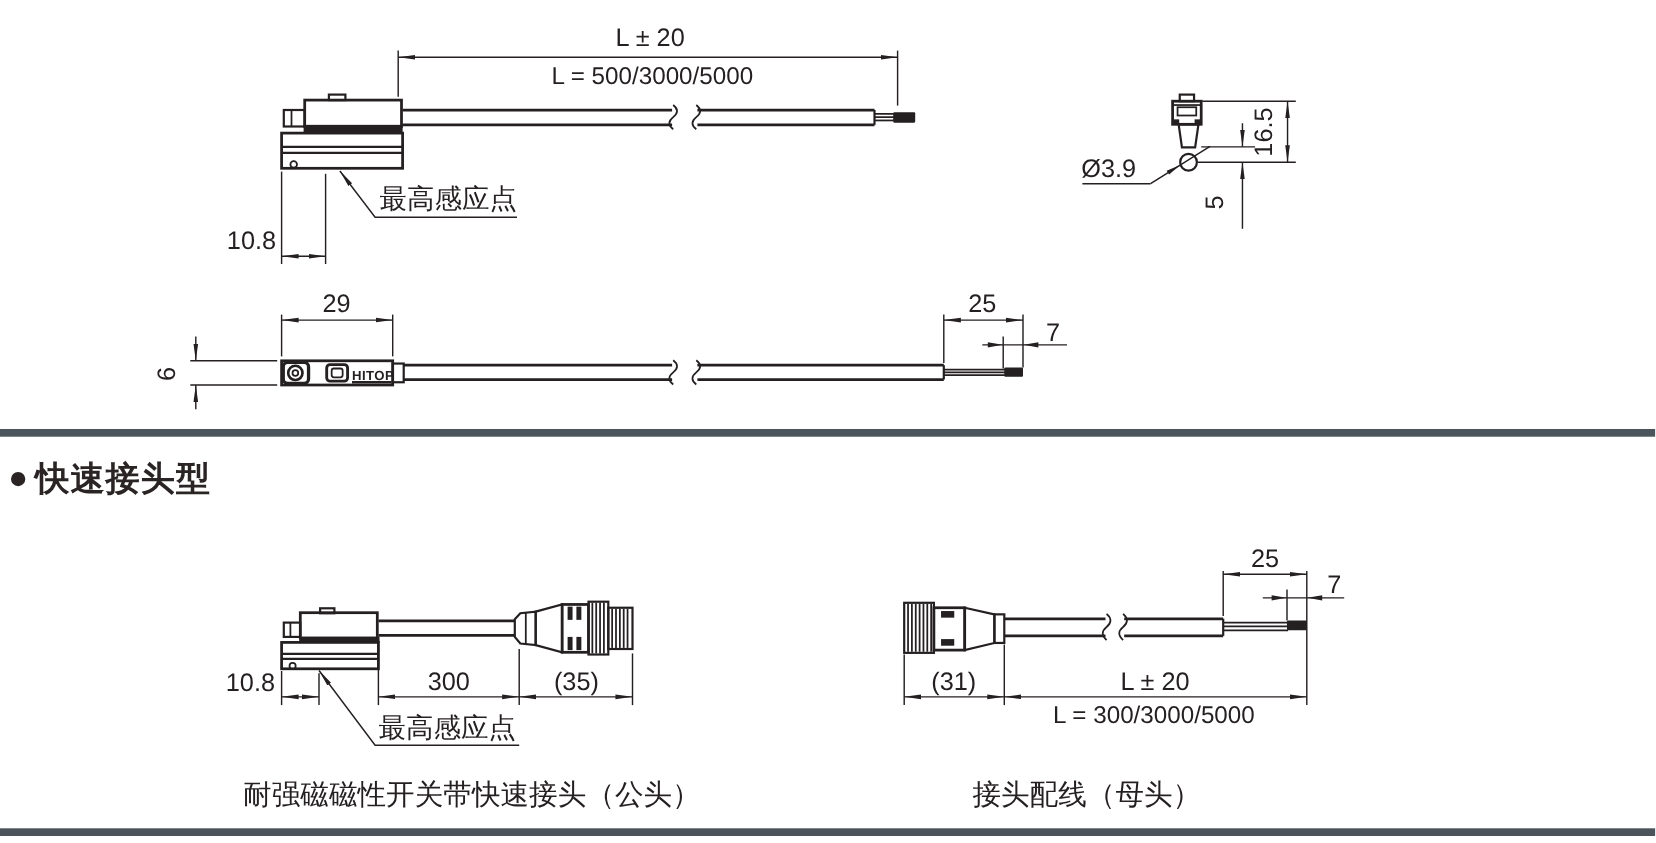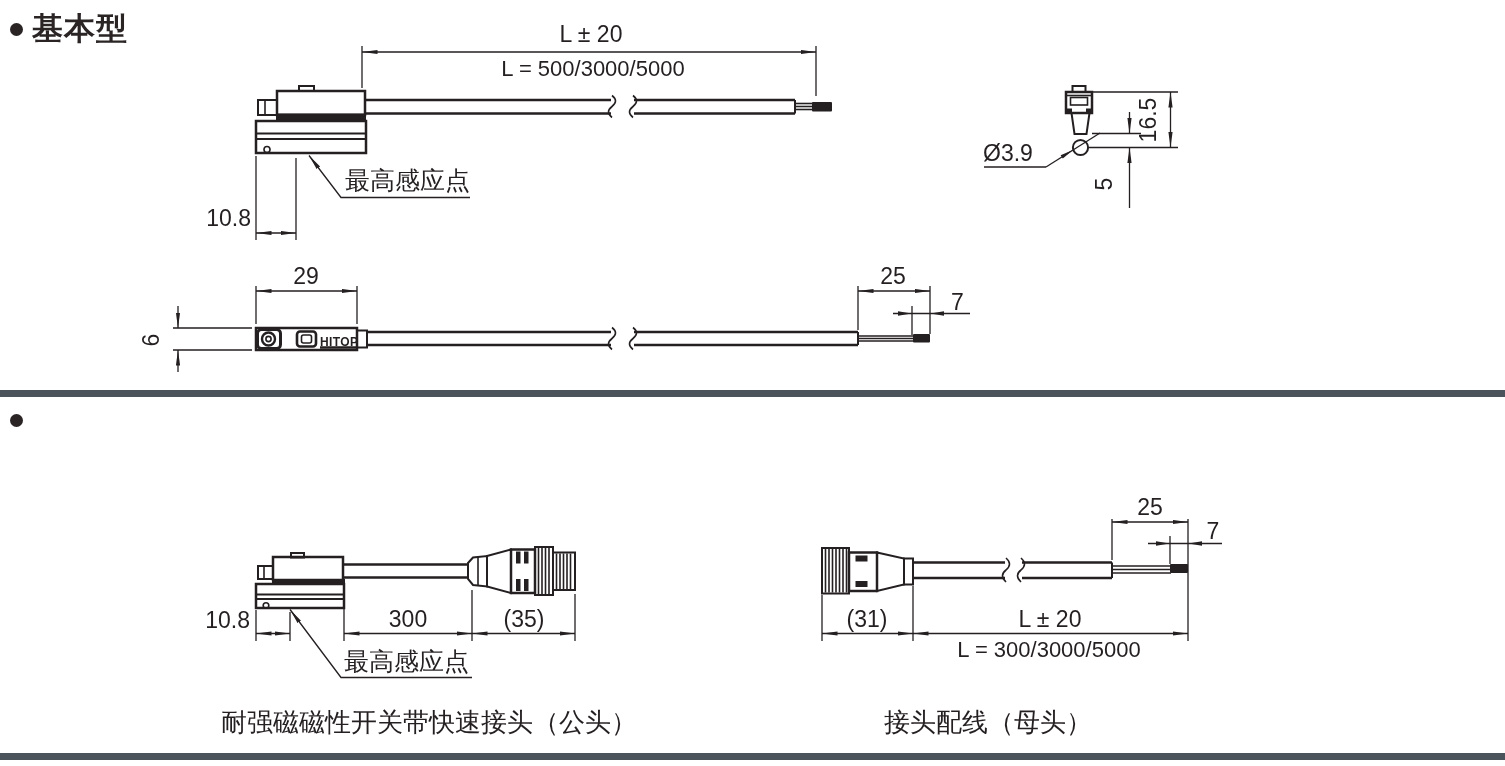--- a/index.html
+++ b/index.html
@@ -20,29 +20,26 @@
   .o2{stroke:#241f21;fill:none;stroke-width:2;}
   .th{stroke:#241f21;fill:none;stroke-width:1.6;}
   .dl{stroke:#241f21;fill:none;stroke-width:1.3;}
   .fl{fill:#241f21;stroke:none;}
 </style>
 </head>
 <body>
 
 <div id="page">
 
-  <div class="heading" style="top:8px">
-    <span class="bullet"></span>
-    <span>基本型</span>
-  </div>
 
   <div class="divider" style="top:390px"></div>
 
   <div class="heading" style="top:414px">
     <span class="bullet"></span>
+    <span>快速接头型</span>
   </div>
 
   <div class="divider" style="top:753px"></div>
 
   <svg width="1505" height="766" viewBox="0 0 1505 766">
     <defs>
       <marker id="arr" markerUnits="userSpaceOnUse" markerWidth="16" markerHeight="6" refX="15.5" refY="2.5" orient="auto-start-reverse">
         <path d="M0,0.4 L15.5,2.5 L0,4.6 Z" fill="#241f21"></path>
       </marker>
     </defs>

